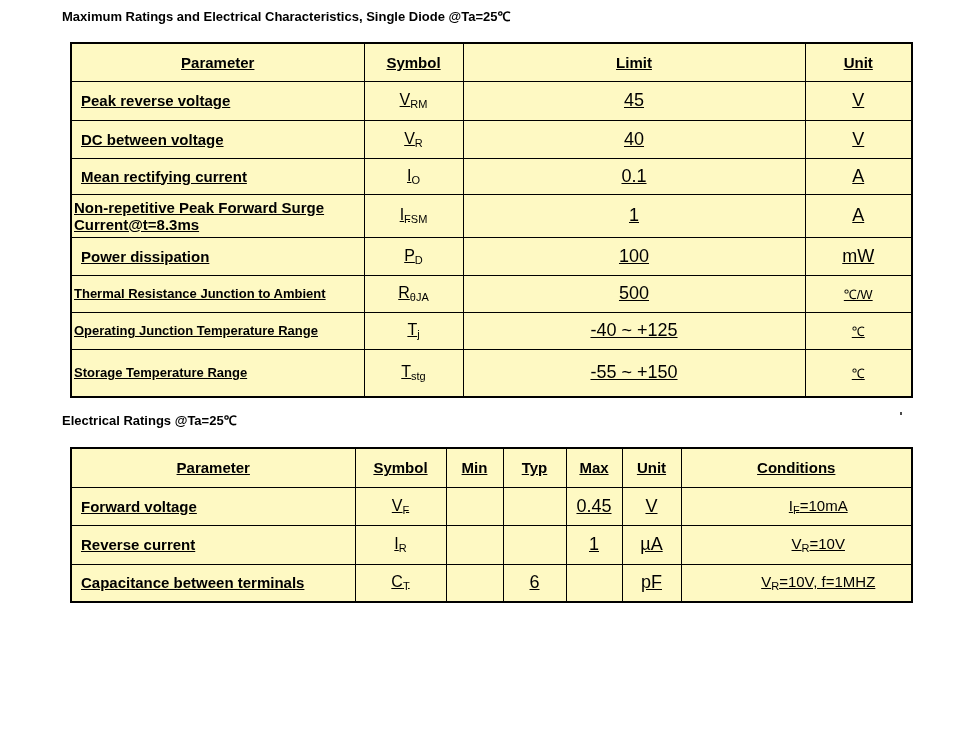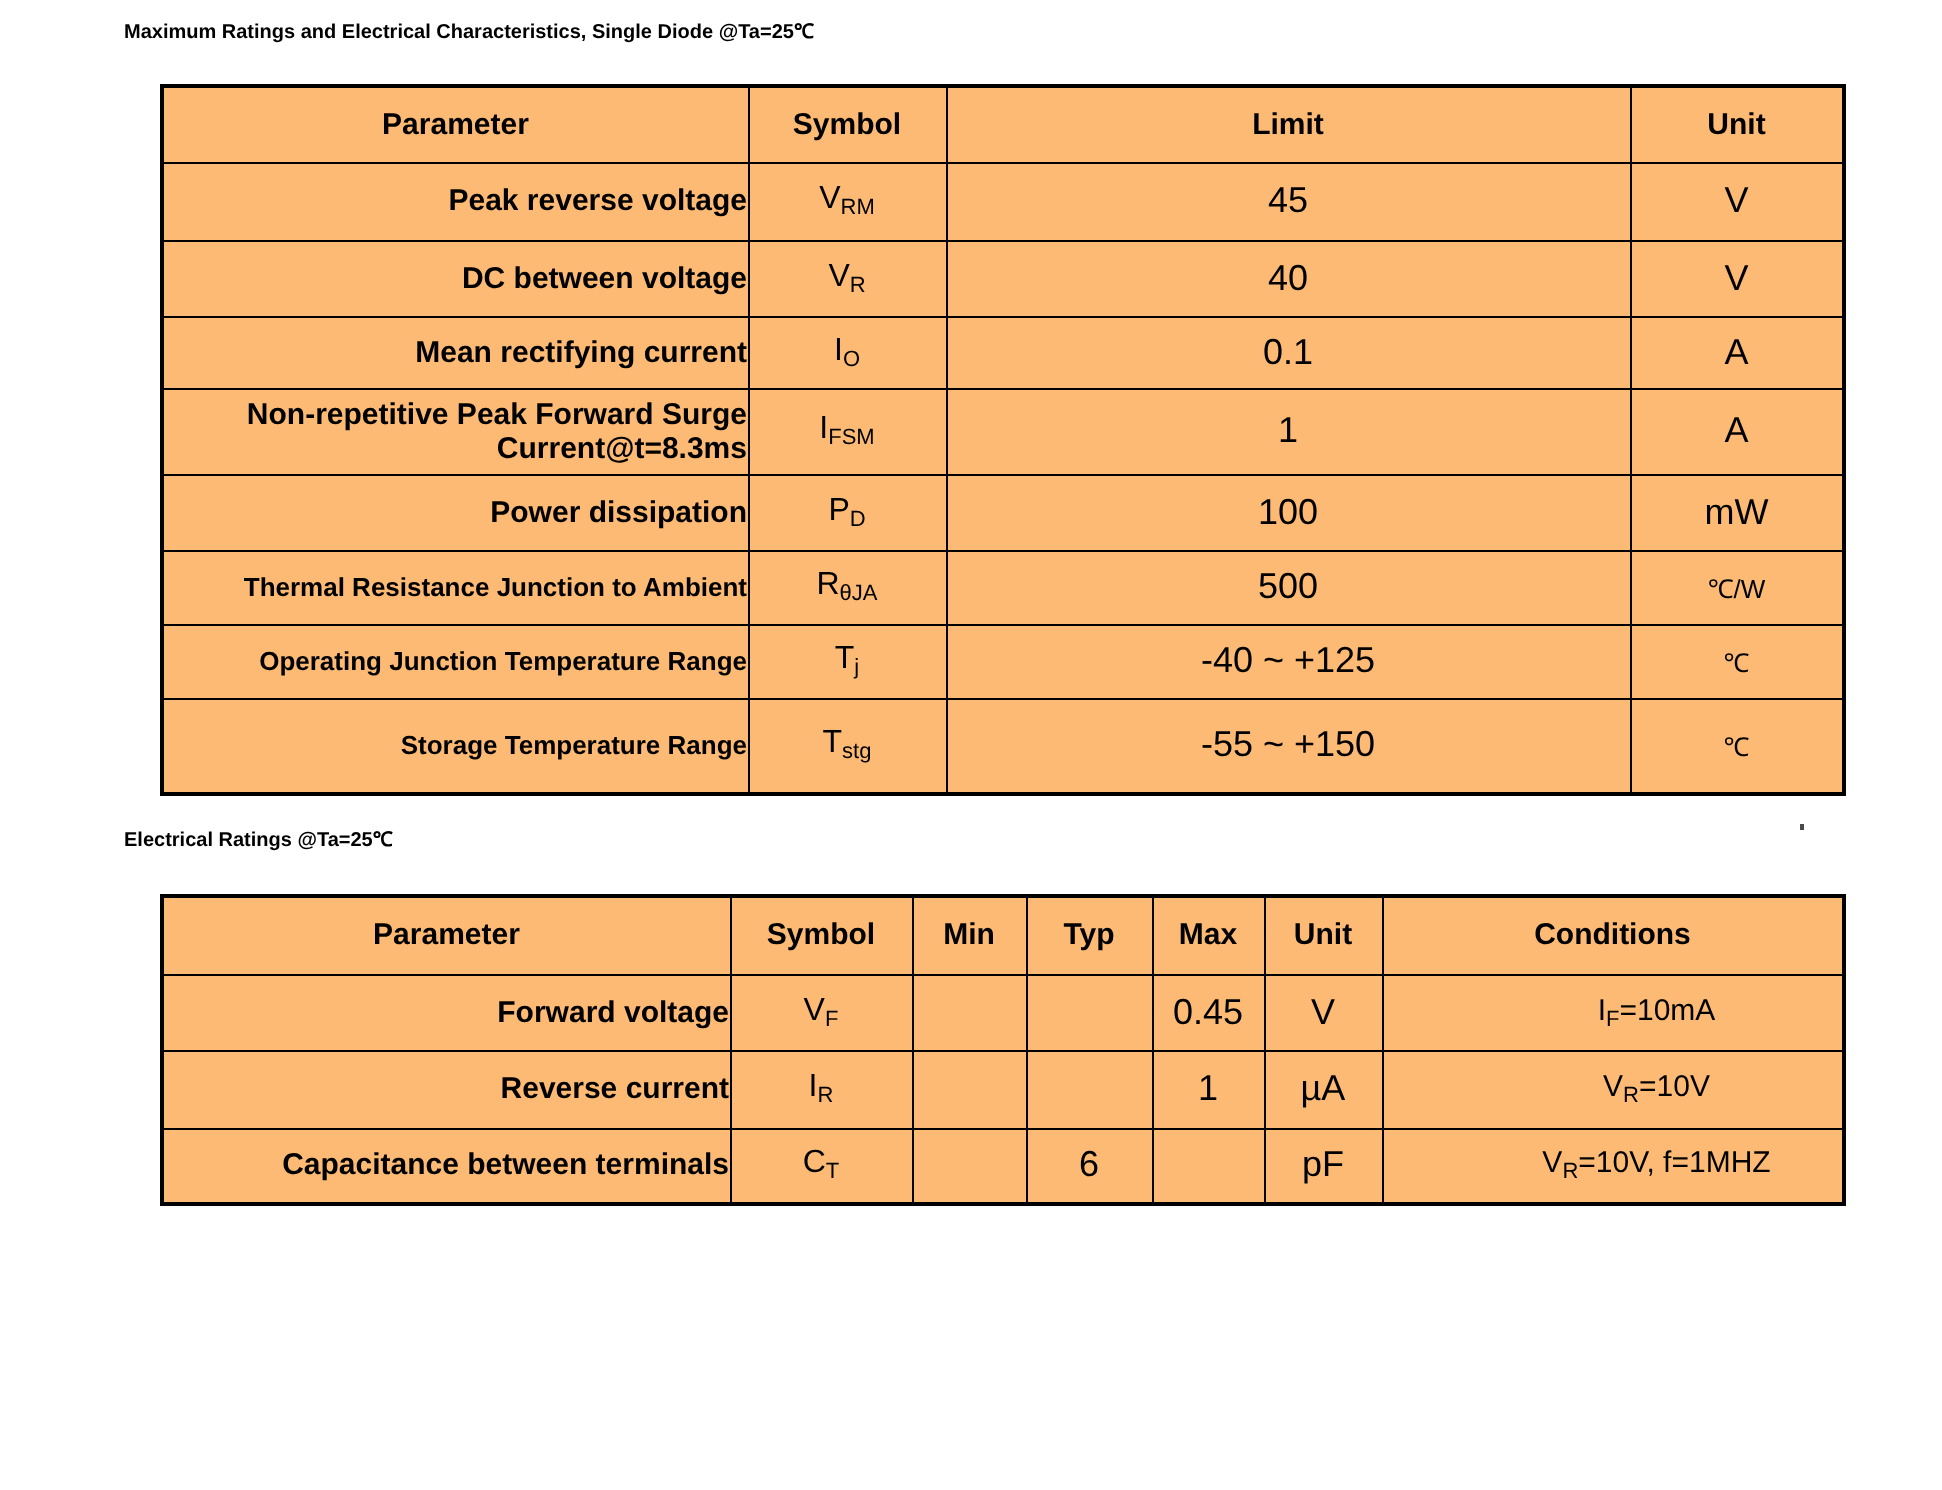--- a/index.html
+++ b/index.html
@@ -2,38 +2,38 @@
 <html><head>
 <meta charset="utf-8">
 <style>
   html,body{margin:0;padding:0;background:#fff;}
   .page{
     position:relative;width:971px;height:745px;background:#ffffff;
     font-family:"Liberation Sans",sans-serif;color:#000;overflow:hidden;
   }
   .title{
     position:absolute;left:62px;margin:0;
-    font-size:10px;font-weight:bold;line-height:19px;white-space:nowrap;
+    font-size:13px;font-weight:bold;line-height:19px;white-space:nowrap;
   }
   .t1{top:7px;}
   .t2{top:411px;}
   table.tbl{
-    position:absolute;left:80px;border-collapse:collapse;table-layout:fixed;
-    width:841px;background:#fdba74;
+    position:absolute;left:70px;border-collapse:collapse;table-layout:fixed;
+    width:841px;background:#fef9c3;text-decoration:underline;
   }
   .tbl1{top:42px;}
   .tbl2{top:447px;}
   .tbl th,.tbl td{
     border:1px solid #000;vertical-align:middle;text-align:center;
     padding:0;overflow:hidden;
   }
   table.tbl{border:2px solid #000;}
   .tbl th{font-size:15px;font-weight:bold;}
   td.param{
-    text-align:right;padding-left:9px;font-size:15px;font-weight:bold;line-height:17px;
+    text-align:left;padding-left:9px;font-size:15px;font-weight:bold;line-height:17px;
   }
   td.param.tight{padding-left:2px;}
   td.param.small13{font-size:13px;}
   td.sym{font-size:16px;font-weight:normal;}
   td.sym sub,.cond sub{font-size:11px;vertical-align:-3px;}
   td.val{font-size:18px;font-weight:normal;}
   td.val.deg{font-size:13px;}
   td.cond{font-size:15px;font-weight:normal;padding-left:44px;}
   .stray-dot{
     position:absolute;left:900px;top:412px;width:2px;height:3px;background:#4a4a4a;

